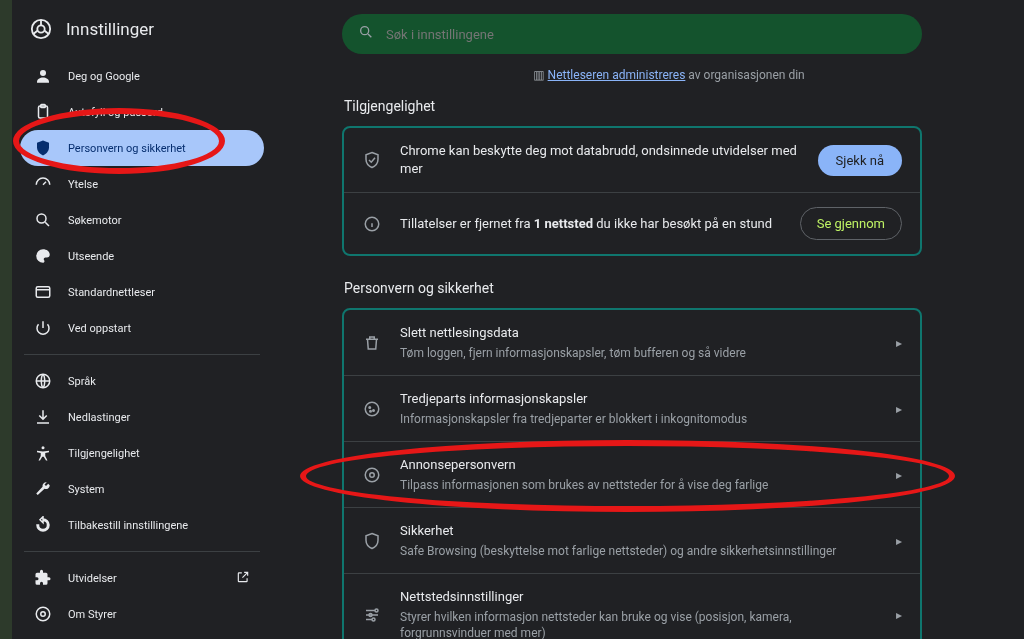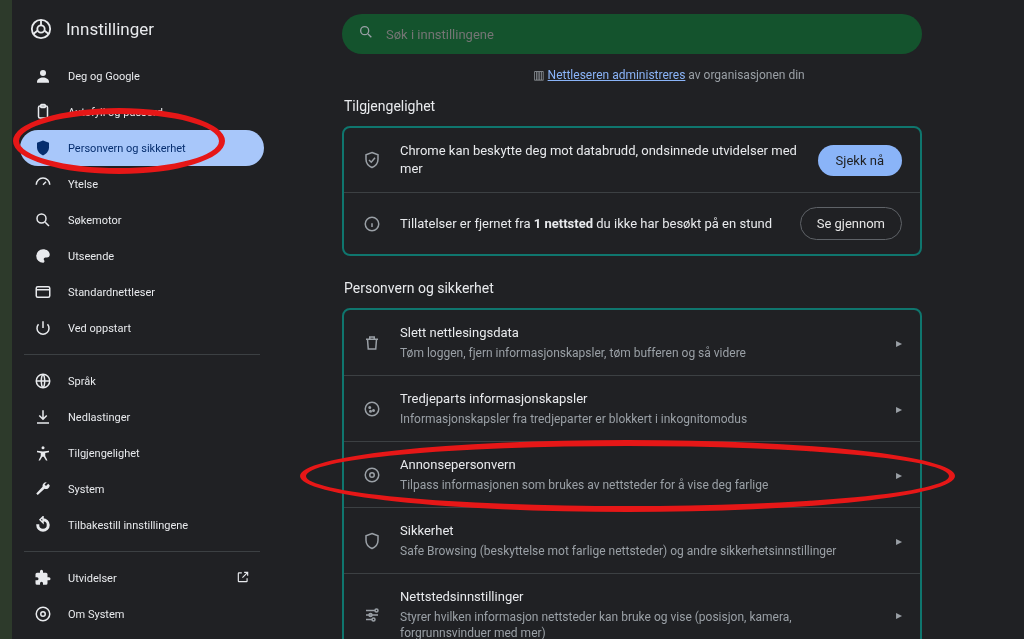--- a/index.html
+++ b/index.html
@@ -31,21 +31,21 @@
   .card-group { border:2px solid #0f766e; border-radius:8px; margin-bottom:24px; width:580px; }
   .card-row { display:flex; align-items:center; padding:14px 18px; gap:18px; }
   .card-row + .card-row { border-top:1px solid #3c4043; }
   .row-icon { width:20px; color:#9aa0a6; display:flex; align-items:center; justify-content:center; flex-shrink:0; }
   .row-text { flex:1; }
   .row-title { font-size:13px; color:#e8eaed; line-height:1.4; }
   .row-sub { font-size:12px; color:#9aa0a6; line-height:1.4; margin-top:2px; }
   .chev { color:#9aa0a6; font-size:12px; }
 
   .btn-filled { background:#8ab4f8; color:#1f1f1f; border:none; border-radius:18px; padding:8px 18px; font-size:13px; cursor:pointer; }
-  .btn-outline { background:transparent; color:#e5e5e5; border:1px solid #5f6368; border-radius:18px; padding:8px 16px; font-size:13px; cursor:pointer; }
+  .btn-outline { background:transparent; color:#bef264; border:1px solid #5f6368; border-radius:18px; padding:8px 16px; font-size:13px; cursor:pointer; }
 
   
   .ellipse { position:absolute; border:6px solid #e61717; border-radius:50%; pointer-events:none; z-index:10; }
   .e1 { left:13px; top:108px; width:212px; height:66px; }
   .e2 { left:300px; top:440px; width:655px; height:72px; }
 </style>
 </head>
 <body>
 
 <div class="edge"></div>
@@ -193,21 +193,21 @@
             <path d="M14 4h6v6M20 4l-9 9M19 14v5a1 1 0 01-1 1H5a1 1 0 01-1-1V6a1 1 0 011-1h5"></path>
           </svg></span>
     </div>
     <div class="nav-item">
       <span class="sicon">
           <svg width="18" height="18" viewBox="0 0 24 24" fill="none" stroke="currentColor" stroke-width="2">
             <circle cx="12" cy="12" r="9"></circle>
             <circle cx="12" cy="12" r="3"></circle>
           </svg>
         </span>
-      <span>Om System</span>
+      <span>Om Styrer</span>
     </div>
   </div>
 
   <div class="main">
     <div class="search">
       <span class="s-icon"><svg width="16" height="16" viewBox="0 0 24 24" fill="none" stroke="currentColor" stroke-width="2">
             <circle cx="10" cy="10" r="6"></circle>
             <path d="M20 20l-5-5"></path>
           </svg></span>
       <input placeholder="Søk i innstillingene" style="">

